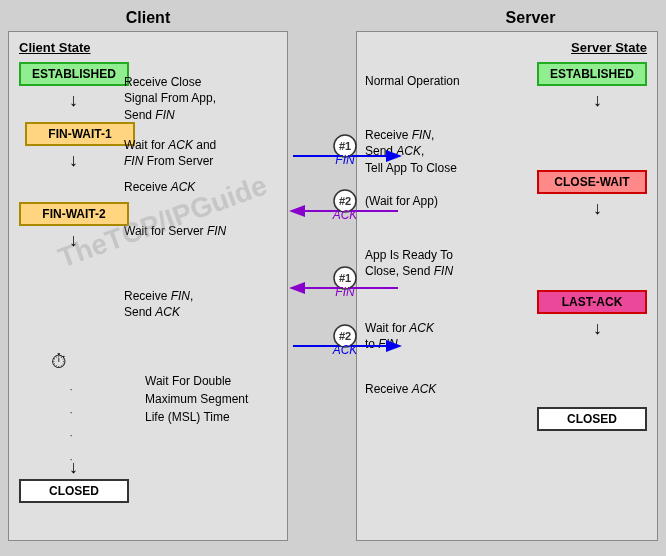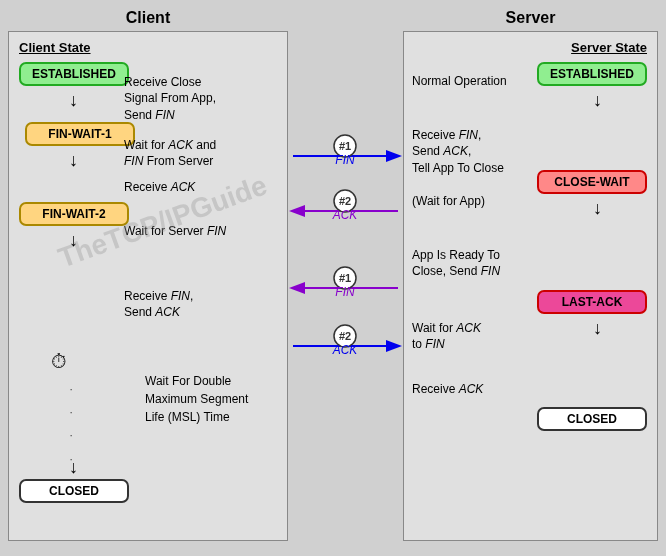--- a/index.html
+++ b/index.html
@@ -12,21 +12,21 @@
       overflow: hidden;
       display: flex;
       flex-direction: column;
       align-items: center;
       justify-content: center;
     }
     
     .state-box {
       padding: 3px 10px;
       border: 2px solid #333;
-      border-radius: 7px;
+      border-radius: 0;
       font-weight: bold;
       font-size: 12px;
       text-align: center;
     }
     .state-established { background: #90ee90; border-color: #2a2; }
     .state-finwait1 { background: #ffd580; border-color: #a80; }
     .state-finwait2 { background: #ffd580; border-color: #a80; }
     .state-timewait { background: #ffd580; border-color: #a80; }
     .state-closed { background: #fff; border-color: #333; }
     .state-closewait { background: #f88; border-color: #c00; }
@@ -46,21 +46,21 @@
       top: 25px;
       width: 280px;
       height: 510px;
       background: #e0e0e0;
       border: 1.5px solid #888;
     }
     .server-panel {
       position: absolute;
       right: 5px;
       top: 25px;
-      width: 255px;
+      width: 302px;
       height: 510px;
       background: #e0e0e0;
       border: 1.5px solid #888;
       margin-left: 44px;
     }
     
     .header-client {
       position: absolute;
       left: 5px;
       top: 3px;

